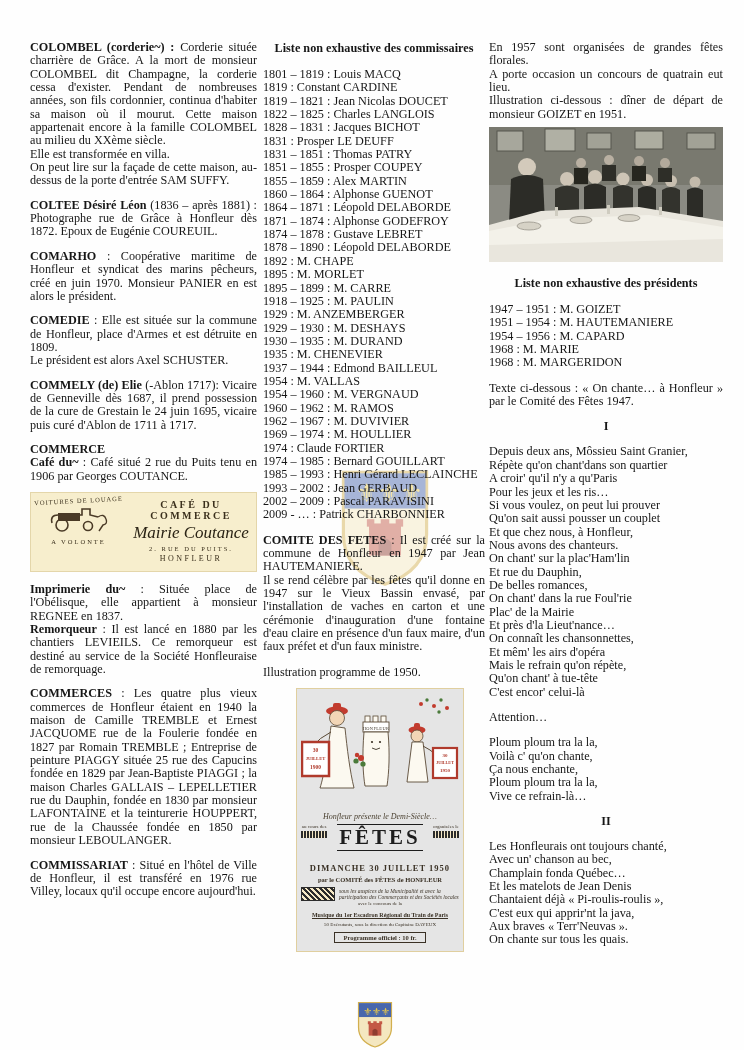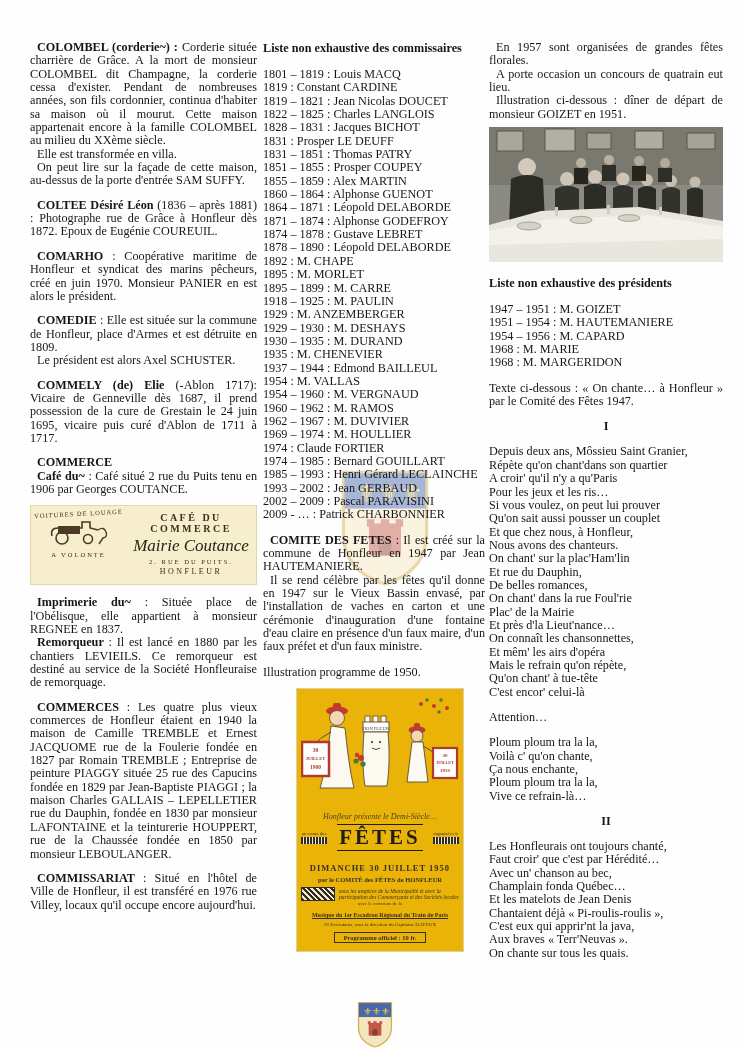--- a/index.html
+++ b/index.html
@@ -11,23 +11,23 @@
   }
   .col { position:absolute; top:41px; }
   #col-left  { left:30px;  width:227px; }
   #col-mid   { left:263px; width:222px; }
   #col-right { left:489px; width:234px; }
 
   p { line-height:13.35px; }
   .j { text-align:justify; }
   .gap  { margin-top:11px; }
   .gap2 { margin-top:12px; }
-  b.lead { font-weight:bold;margin-left:7px; }
-
-  .center-head { font-weight:bold; margin-bottom:12px; }
+  b.lead { font-weight:bold; }
+
+  .center-head { font-weight:bold; text-align:center; margin-bottom:12px; }
   .line { line-height:13.35px; white-space:nowrap; }
   .roman { text-align:center; font-weight:bold; margin:11px 0; }
   .note-gap { margin-top:12px; }
 
   
   .watermark { position:absolute; left:337px; top:468px; width:96px; opacity:.45; z-index:0; }
   .stamp { position:absolute; left:356px; top:1001px; width:38px; opacity:.95; z-index:0; }
   .col { z-index:2; }
 
   
@@ -39,25 +39,25 @@
   .card-arc { font-size:6.5px; letter-spacing:1px; transform:rotate(-3deg); }
   .card-sub { font-size:6.5px; letter-spacing:2px; margin-top:1px; }
   .card-right { flex:1; text-align:center; padding-top:6px; }
   .card-title { font-size:10px; letter-spacing:2.5px; font-weight:bold; }
   .card-script { font-size:17px; font-style:italic; margin-top:2px; color:#2a2315; }
   .card-addr { font-size:6.5px; letter-spacing:2px; margin-top:2px; }
   .card-city { font-size:8px; letter-spacing:2.5px; margin-top:2px; }
 
   
   .poster {
-    margin-top:9px; margin-left:33px; width:168px; background:#eab308;
+    margin-top:9px; margin-left:33px; width:168px; background:#e5e5e5;
     border:1px solid #e0cf9f; padding:5px 4px 7px 4px; text-align:center; color:#3a3125;
   }
   .poster-script { font-size:8px; font-style:italic; margin-top:2px; color:#4a4030; }
-  .fetes-row { display:flex; align-items:center; justify-content:center; gap:10px; margin-top:3px; }
+  .fetes-row { display:flex; align-items:flex-start; justify-content:center; gap:10px; margin-top:3px; }
   .fetes-side { font-size:5px; width:30px; line-height:5.5px; }
   .orn { height:7px; background:repeating-linear-gradient(90deg,#2c2c2c 0 2px,#f6e9c6 2px 3px); margin-top:1px; }
   .fetes-title { font-size:21px; font-weight:bold; letter-spacing:3px; color:#1d1d1d;
                  border-top:1px solid #1d1d1d; border-bottom:1px solid #1d1d1d; padding:0 2px; }
   .poster-date { font-size:8.5px; font-weight:bold; letter-spacing:1px; margin-top:12px; }
   .poster-by { font-size:6.5px; font-weight:bold; margin-top:3px; }
   .poster-note-row { display:flex; gap:4px; margin-top:4px; align-items:center; }
   .orn-block { width:34px; height:14px; background:repeating-linear-gradient(45deg,#2c2c2c 0 2px,#f6e9c6 2px 4px); border:1px solid #2c2c2c; }
   .poster-note1 { font-size:5.5px; font-style:italic; text-align:left; flex:1; line-height:6.5px; }
   .poster-prefix2 { font-size:5px; }
@@ -454,21 +454,20 @@
 
         <p class="line">Vive ce refrain-là…</p>
       </div>
 
     <div class="roman">II</div>
 
     <div>
 
         <p class="line">Les Honfleurais ont toujours chanté,</p>
 
-        <p class="line">Faut croir' que c'est par Hérédité…</p>
 
         <p class="line">Avec un' chanson au bec,</p>
 
         <p class="line">Champlain fonda Québec…</p>
 
         <p class="line">Et les matelots de Jean Denis</p>
 
         <p class="line">Chantaient déjà « Pi-roulis-roulis »,</p>
 
         <p class="line">C'est eux qui apprir'nt la java,</p>

